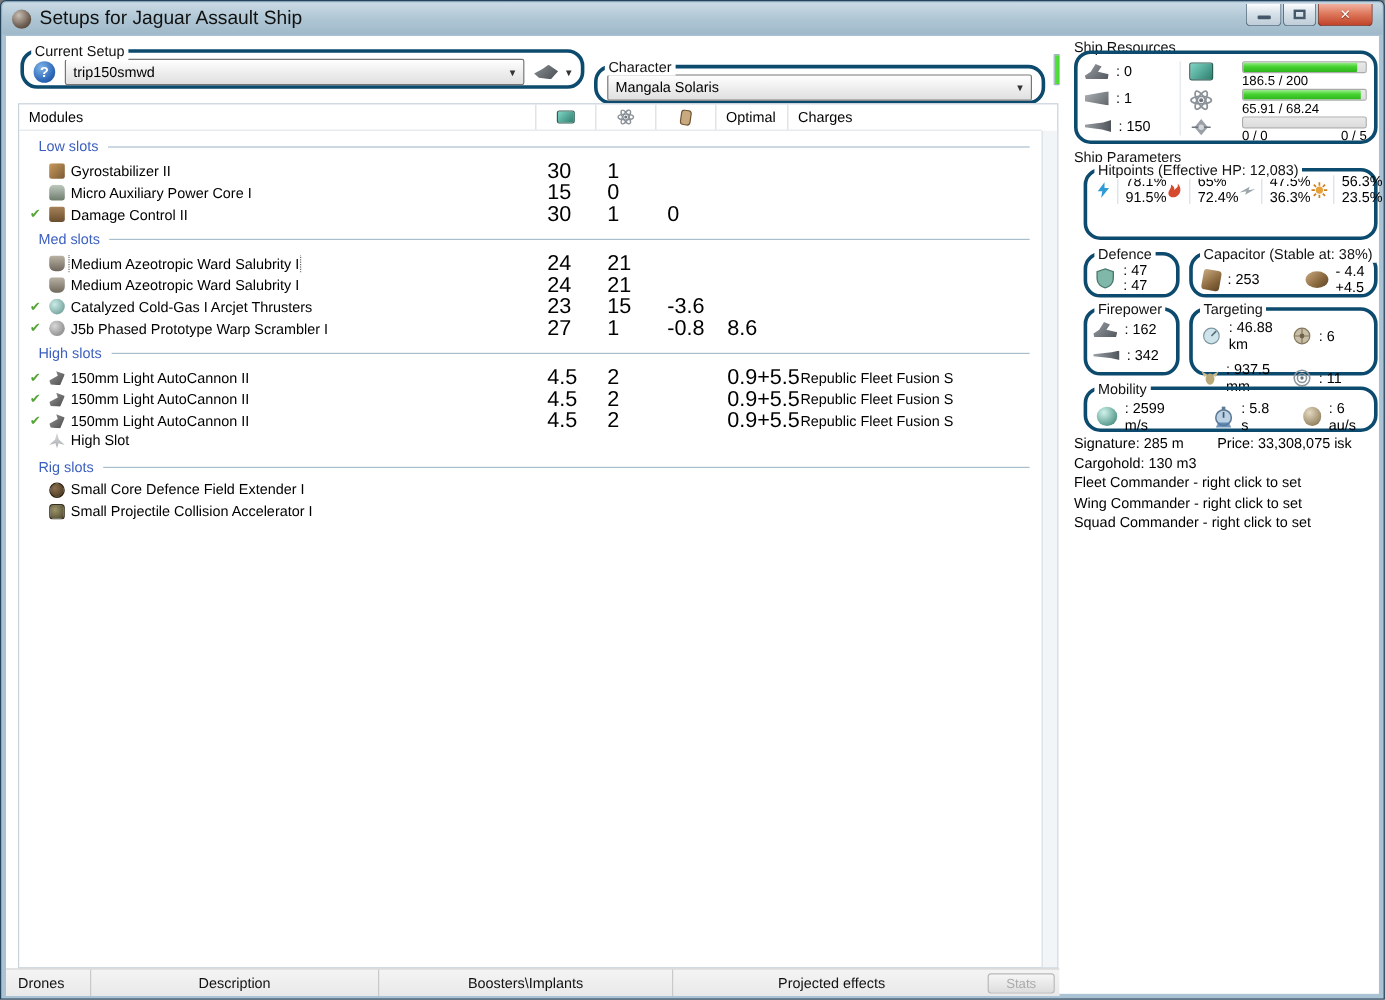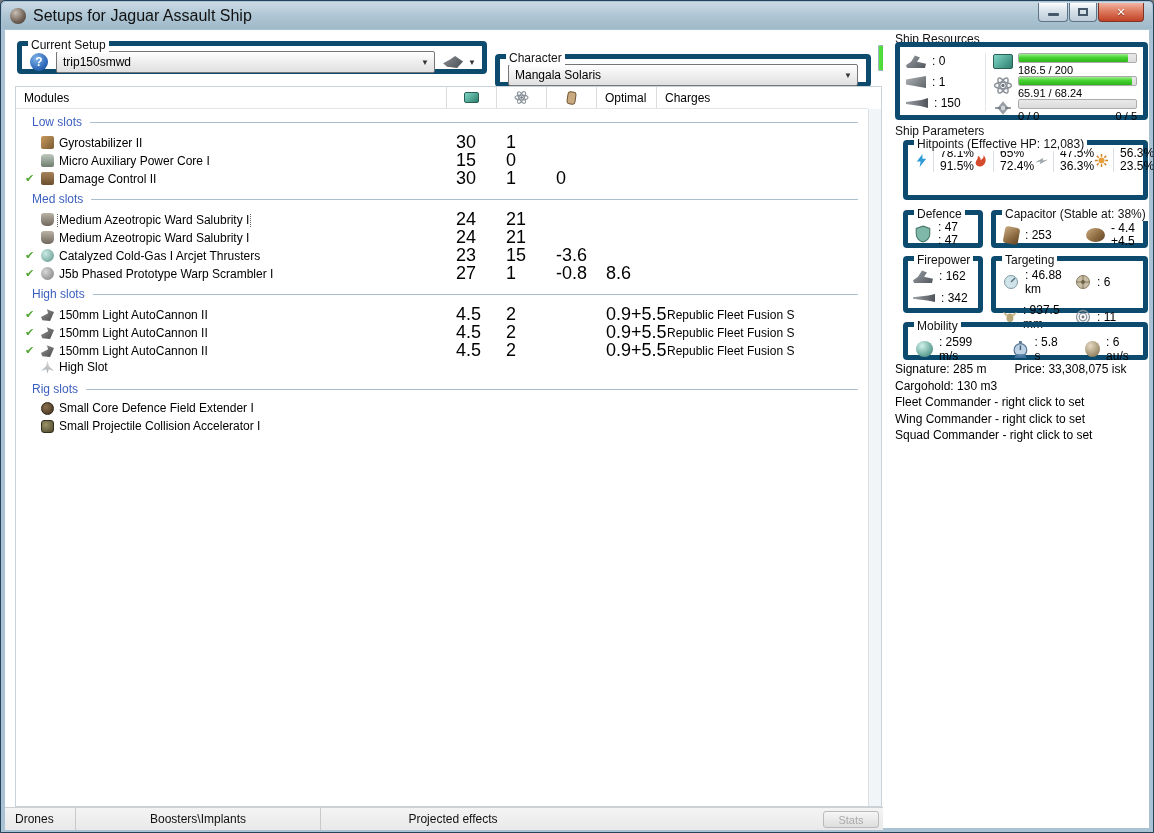--- a/index.html
+++ b/index.html
@@ -11,21 +11,21 @@
   .title-text { font-size:16px; color:#111; }
   .win-buttons { margin-left:auto; display:flex; gap:1px; align-items:flex-start; margin-top:-6px; }
   .wbtn { height:19px; border:1px solid #5E7486; border-top:none; display:flex; align-items:center; justify-content:center; background:linear-gradient(#FDFEFF,#D7E1E9 45%,#BFCDD8); border-radius:0 0 4px 4px; cursor:default; }
   .wbtn.min { width:30px; } .wbtn.max { width:28px; }
   .wbtn.close { width:46px; background:linear-gradient(#F2B5A4,#DE7A5E 45%,#C14328); border-color:#7E3424; color:#fff; font-weight:bold; font-size:11px; text-shadow:0 1px 1px #7E2A18; }
   .minbar { width:11px; height:3px; background:#44586A; border-radius:1px; margin-top:4px; }
   .maxbox { width:10px; height:8px; border:2px solid #44586A; }
   .client { position:absolute; left:4px; right:4px; top:29px; bottom:4px; background:#FFFFFF; }
 
   
-  .group { position:absolute; border:5px solid #0c4a6e; border-radius:4px; }
+  .group { position:absolute; border:3px solid #0c4a6e; border-radius:14px; }
   .group > .glabel { position:absolute; top:-8px; left:6px; background:#FFF; padding:0 3px; font-size:12px; color:#111; white-space:nowrap; }
 
   
   .combo { height:22px; border:1px solid #767676; border-radius:2px; background:linear-gradient(#FFFFFF,#F0F0F0 45%,#E0E0E0); display:flex; align-items:center; padding-left:6px; }
   .combo .cval { flex:1; font-size:12px; }
   .combo .carrow { width:18px; text-align:center; font-size:8px; color:#333; }
   .help-icon { width:18px; height:18px; border-radius:50%; background:radial-gradient(circle at 35% 30%,#7FB4E8,#2B66B8 65%,#1A4A92); color:#fff; font-weight:bold; font-size:12px; display:flex; align-items:center; justify-content:center; }
   .shipbtn { display:flex; align-items:center; gap:5px; }
   .ship-glyph { width:20px; height:12px; background:linear-gradient(135deg,#8A8F94,#4A4F54); clip-path:polygon(0 60%,35% 30%,60% 0,100% 45%,70% 100%,20% 90%); }
   .char-status { position:absolute; left:873px; top:15px; width:14px; height:26px; background:linear-gradient(90deg,#55E23E,#2FC41F); border:1px solid #9FB4C2; border-radius:1px; }
@@ -76,21 +76,21 @@
 
   
   .rpanel { position:absolute; left:878px; top:0; right:0; bottom:0; background:#fff; font-size:12px; }
   .rp-label { position:absolute; font-size:12px; color:#111; }
   .bar { height:10px; background:linear-gradient(#E9E9E9,#DCDCDC); border:1px solid #ABABAB; border-radius:2px; overflow:hidden; }
   .bar-fill { height:100%; background:linear-gradient(#9BEE8C,#46D330 45%,#2DB51B); border-radius:1px; }
   .res-grid { position:absolute; inset:6px 6px 4px 4px; display:flex; }
   .res-left { width:82px; display:flex; flex-direction:column; justify-content:space-between; border-right:1px solid #E2E7EB; padding:1px 0 1px 2px; }
   .res-lrow { display:flex; align-items:center; gap:6px; }
   .res-right { flex:1; padding-left:4px; display:flex; flex-direction:column; justify-content:space-between; }
-  .res-rrow { display:flex; align-items:flex-start; gap:2px; }
+  .res-rrow { display:flex; align-items:flex-start; gap:21px; }
   .res-rrow .ricon { flex:0 0 26px; display:flex; justify-content:center; padding-top:1px; }
   .res-rrow .rbarwrap { flex:1; }
   .res-rtext { font-size:11px; margin-top:1px; display:flex; justify-content:space-between; }
   .hp-row { display:flex; align-items:center; padding:4px 6px 2px 8px; gap:6px; }
   .hp-cell { display:flex; align-items:center; gap:5px; flex:1; }
   .resist-row { display:flex; padding:2px 4px 4px 6px; }
   .resist-cell { flex:1; display:flex; align-items:center; gap:3px; }
   .resist-sep { width:1px; align-self:stretch; background:#D8DEE3; margin:1px 3px 1px 1px; border-radius:1px; }
   .stack { display:flex; flex-direction:column; line-height:13px; font-size:12px; }
   .pair-row { display:flex; align-items:center; gap:6px; }
@@ -360,20 +360,21 @@
             <div class="c-num"></div>
             <div class="c-charges"></div>
         </div>
 
       </div>
       <div class="scrollbar"></div>
     </div>
 
     <div class="bottombar">
       <div class="btab t0">Drones</div>
+      <div class="btab t1">Description</div>
       <div class="btab t2">Boosters\Implants</div>
       <div class="btab t3">Projected effects</div>
       <div class="stats-btn">Stats</div>
     </div>
 
     <div class="rpanel">
 
       <span class="rp-label" style="left:12px; top:2px;">Ship Resources</span>
       <div class="group" style="left:12px; top:12px; width:253px; height:78px;">
         <div class="res-grid">

